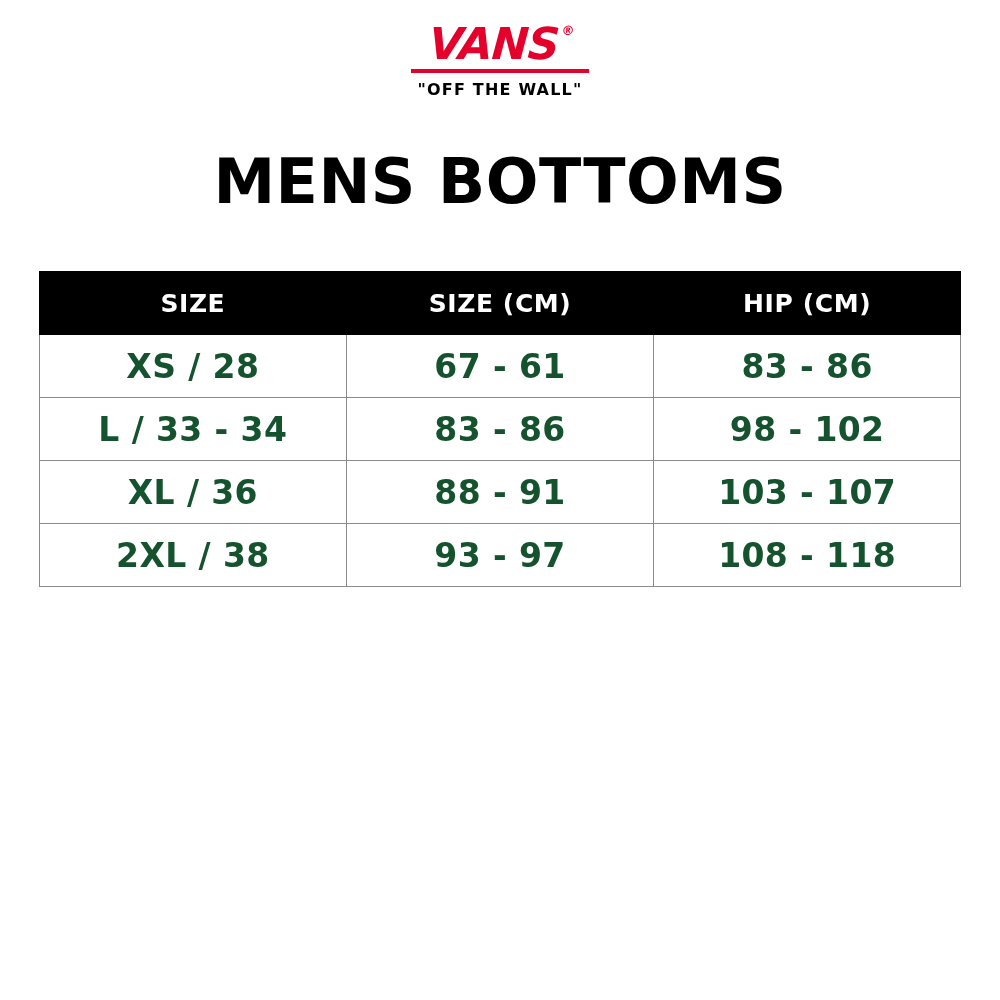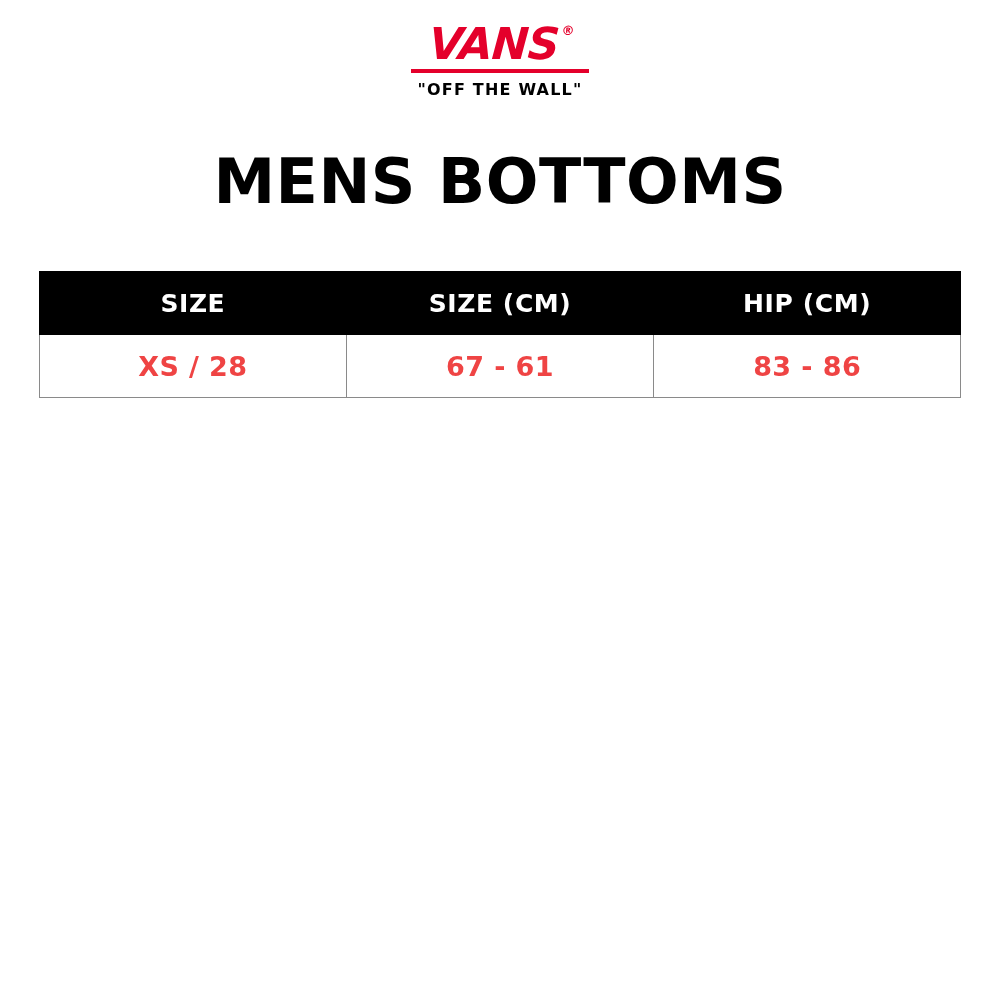--- a/index.html
+++ b/index.html
@@ -95,22 +95,22 @@
     color: #ffffff;
     border-color: #000000;
     font-size: 25px;
     letter-spacing: 0.6px;
     height: 62px;
     padding: 0;
     margin-top: 8px;
   }
   table.size-table tbody td {
     background: #ffffff;
-    color: #ef4444;
-    font-size: 27px;
+    color: #14532d;
+    font-size: 33px;
     letter-spacing: 0.4px;
     height: 62px;
     padding: 0;
   }
   col.c-size { width: 33.3%; }
   col.c-waist { width: 33.4%; }
   col.c-hip { width: 33.3%; }
 </style>
 </head>
 <body>
@@ -138,17 +138,32 @@
           <th>SIZE (CM)</th>
           <th>HIP (CM)</th>
         </tr>
       </thead>
       <tbody>
         <tr>
           <td>XS / 28</td>
           <td>67 - 61</td>
           <td>83 - 86</td>
         </tr>
+        <tr>
+          <td>L / 33 - 34</td>
+          <td>83 - 86</td>
+          <td>98 - 102</td>
+        </tr>
+        <tr>
+          <td>XL / 36</td>
+          <td>88 - 91</td>
+          <td>103 - 107</td>
+        </tr>
+        <tr>
+          <td>2XL / 38</td>
+          <td>93 - 97</td>
+          <td>108 - 118</td>
+        </tr>
       </tbody>
     </table>
   </div>
 
 </div>
 
 </body></html>

